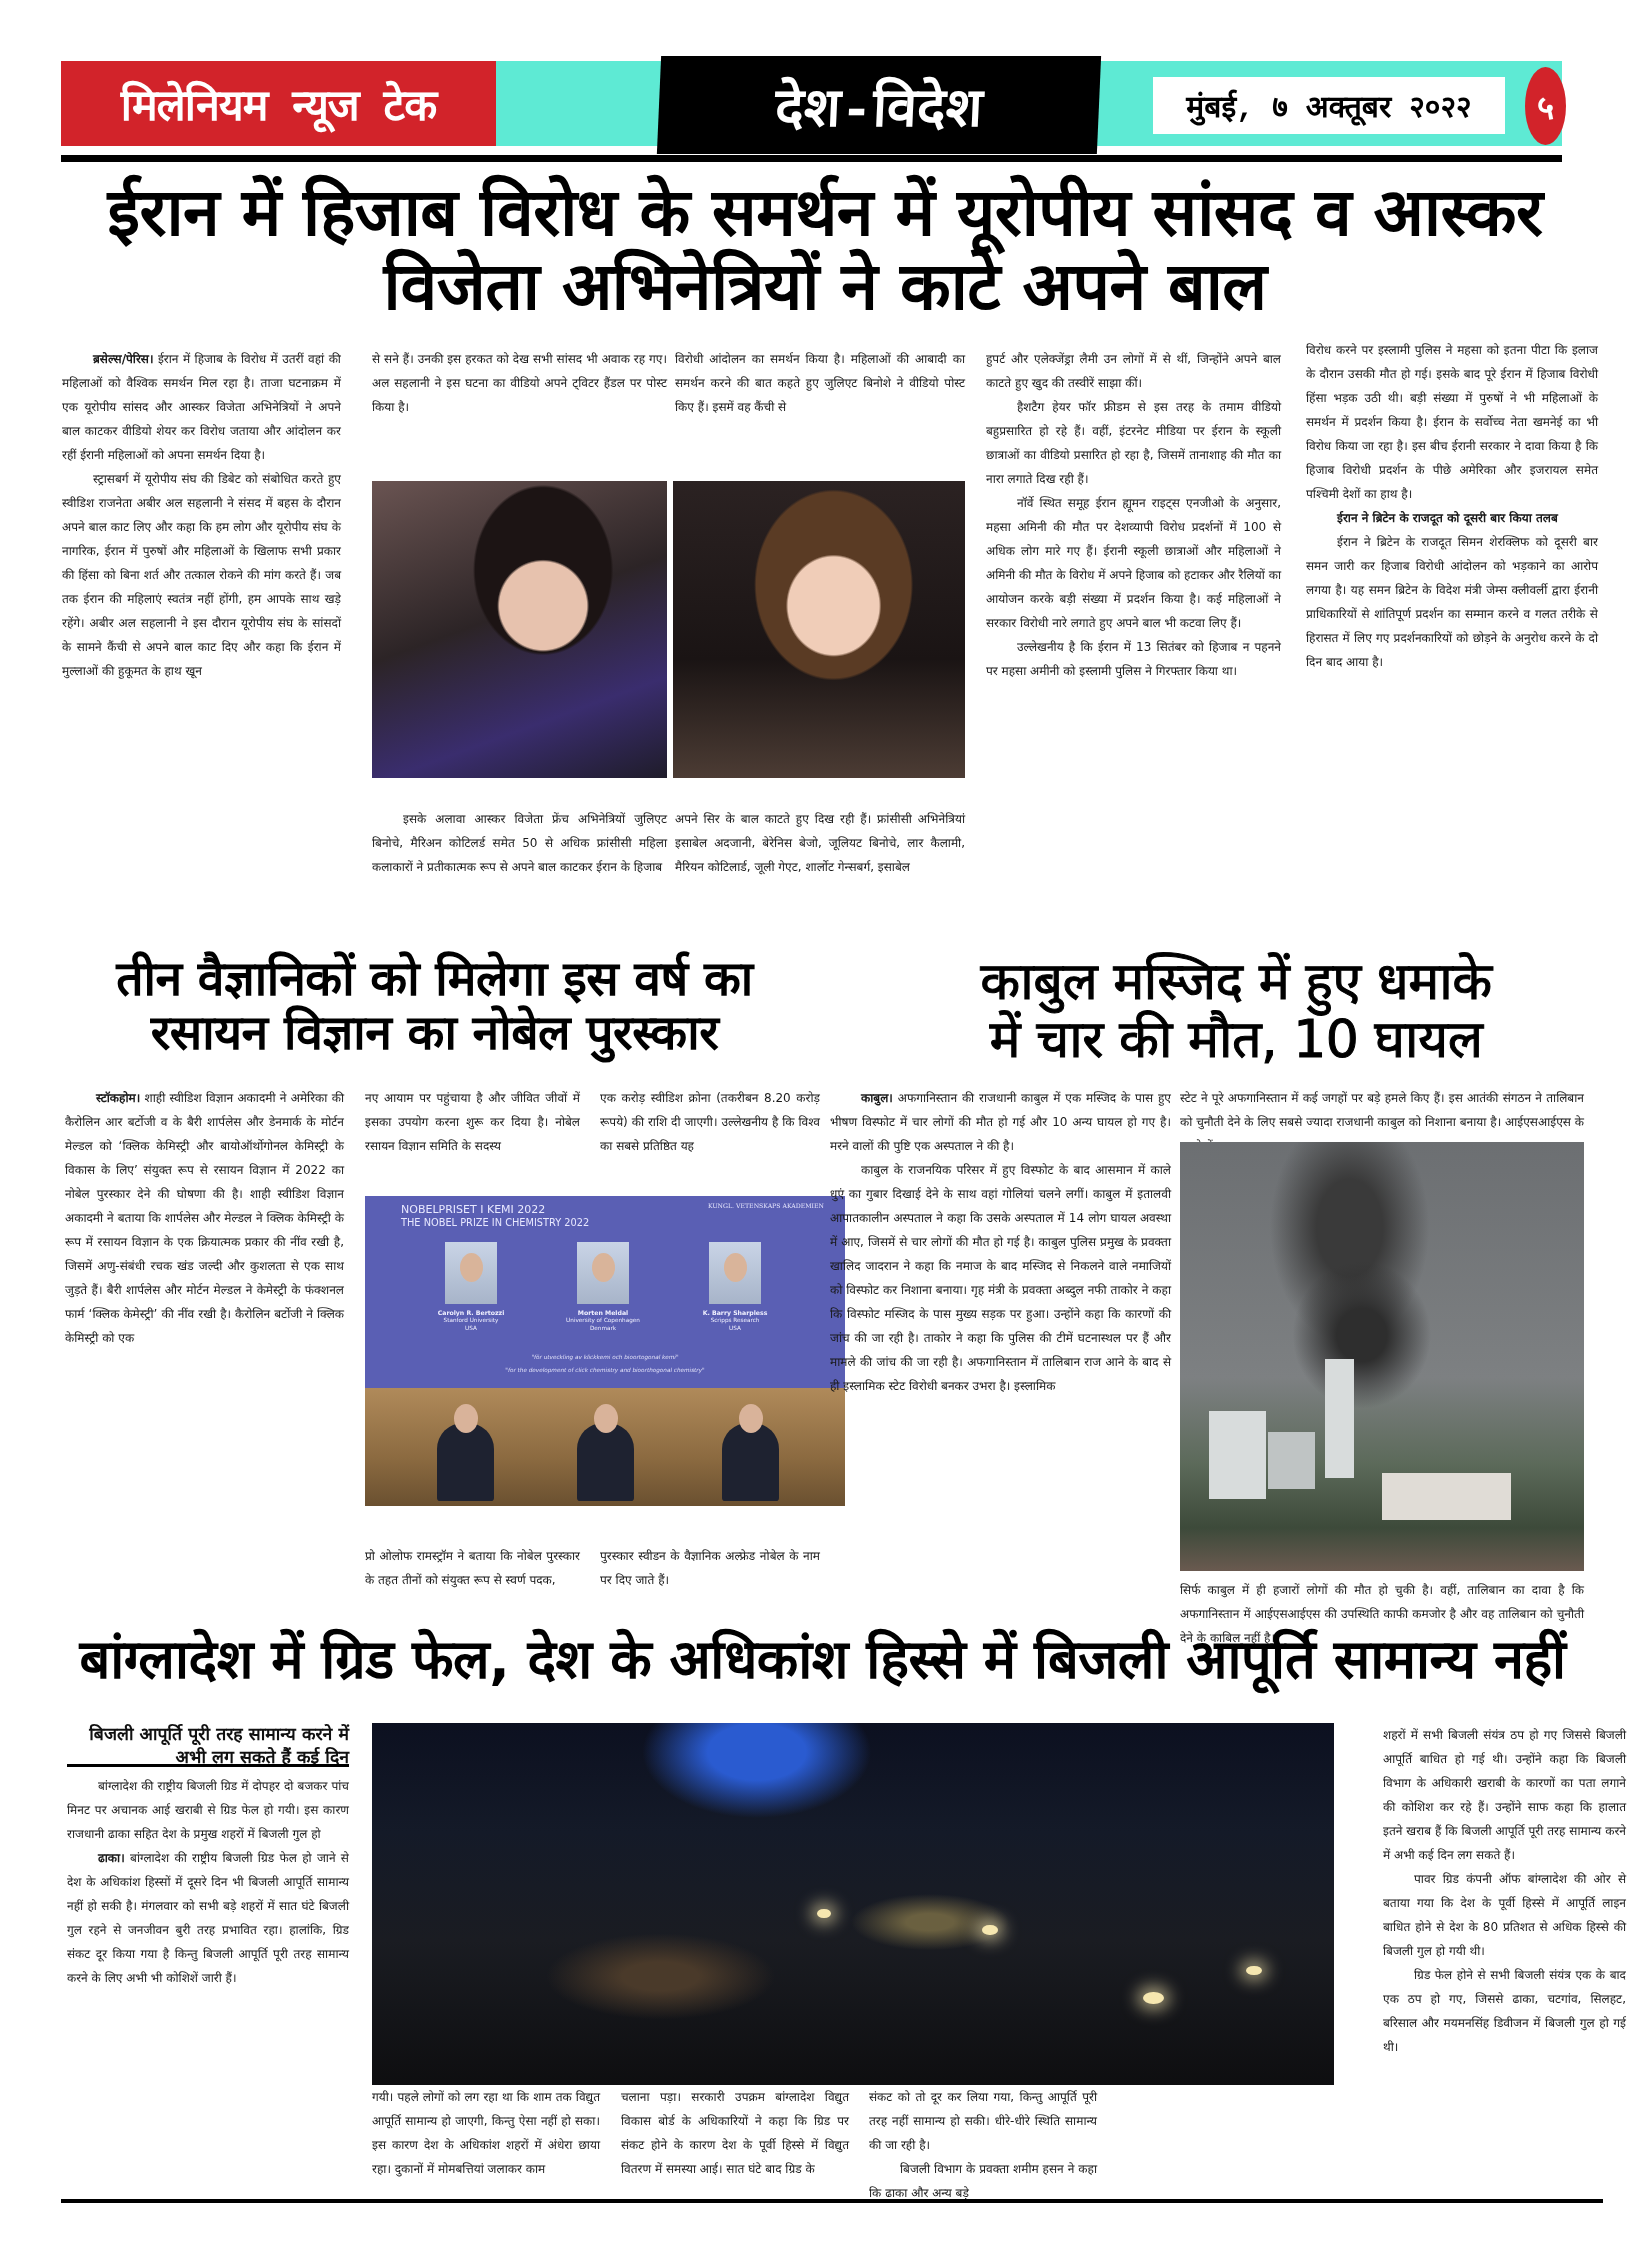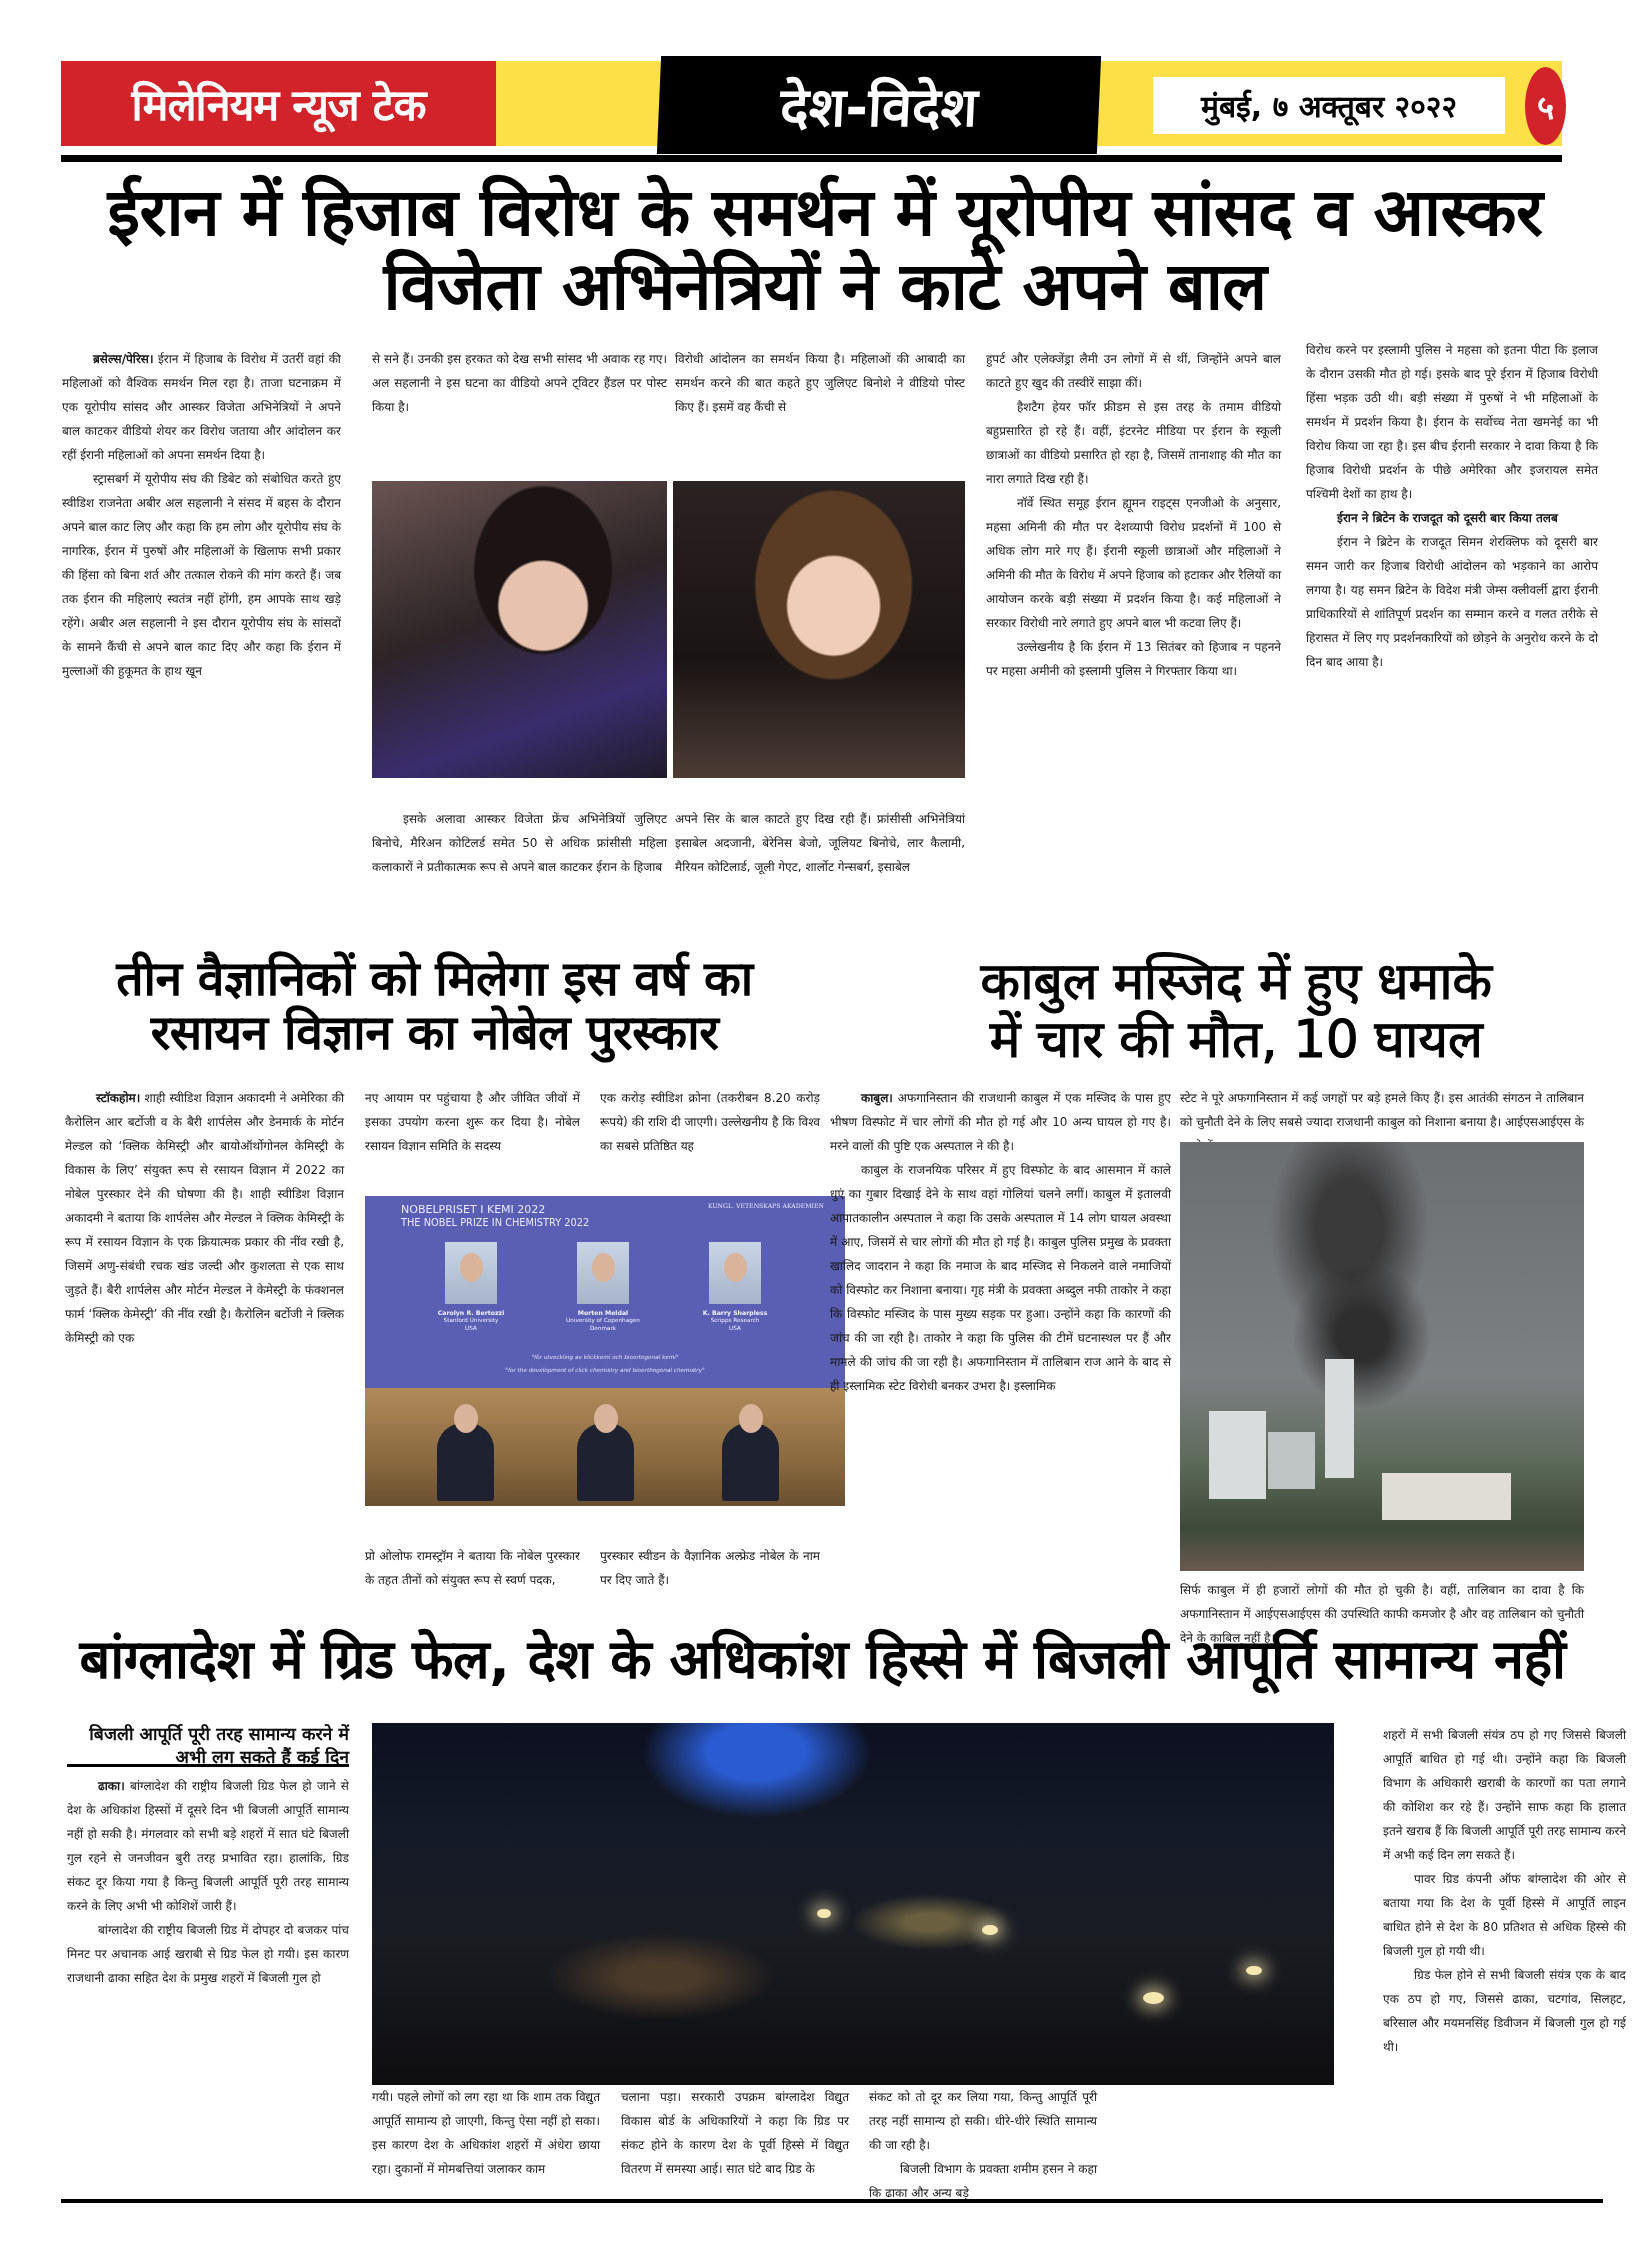--- a/index.html
+++ b/index.html
@@ -1,20 +1,20 @@
 <!DOCTYPE html>
 <html style="font-size:8.3px"><head>
 <meta charset="utf-8">
 <style>
   * { box-sizing: border-box; margin: 0; padding: 0; }
   html, body { width: 1650px; height: 2261px; background: #ffffff; overflow: hidden; }
   body { font-family: "DejaVu Sans", sans-serif; color: #111; position: relative; }
 
   
-  .masthead { position: absolute; left: 61px; top: 61px; width: 1501px; height: 85px; background: #fde047; }
+  .masthead { position: absolute; left: 61px; top: 61px; width: 1501px; height: 85px; background: #5eead4; font-family: Liberation Mono, monospace; }
   .mast-brand { position: absolute; left: 0; top: 0; width: 435px; height: 85px; background: #d2232a; color: #fff;
     font-weight: bold; font-size: 43px; display: flex; align-items: center; justify-content: center; letter-spacing: -1px; }
   .mast-section { position: absolute; left: 598px; top: -5.2px; width: 440px; height: 98px; background: #000; color: #fff;
     font-weight: bold; font-size: 54px; display: flex; align-items: center; justify-content: center;
     transform: skewX(-2.5deg); }
   .mast-date { position: absolute; left: 1092px; top: 15.5px; width: 352px; height: 57px; background: #fff; color: #000;
     font-weight: bold; font-size: 30px; display: flex; align-items: center; justify-content: center; }
   .mast-page { position: absolute; left: 1464px; top: 6.2px; width: 41px; height: 78px; border-radius: 50%;
     background: #d2232a; color: #fff; font-weight: bold; font-size: 33px; display: flex; align-items: center; justify-content: center; }
   .mast-rule { position: absolute; left: 61px; top: 155px; width: 1501px; height: 7.2px; background: #000; }
@@ -218,22 +218,22 @@
   </div>
 </article>
 
 <article>
   <h2 class="hl hl-bd">बांग्लादेश में ग्रिड फेल, देश के अधिकांश हिस्से में बिजली आपूर्ति सामान्य नहीं</h2>
 
   <div class="bd-subhead">बिजली आपूर्ति पूरी तरह सामान्य करने में अभी लग सकते हैं कई दिन</div>
   <div class="bd-subrule"></div>
 
   <div class="col" style="left:67px; top:1774px; width:282px;">
+    <p>बांग्लादेश की राष्ट्रीय बिजली ग्रिड में दोपहर दो बजकर पांच मिनट पर अचानक आई खराबी से ग्रिड फेल हो गयी। इस कारण राजधानी ढाका सहित देश के प्रमुख शहरों में बिजली गुल हो</p>
     <p><span class="dateline">ढाका।</span> <span>बांग्लादेश की राष्ट्रीय बिजली ग्रिड फेल हो जाने से देश के अधिकांश हिस्सों में दूसरे दिन भी बिजली आपूर्ति सामान्य नहीं हो सकी है। मंगलवार को सभी बड़े शहरों में सात घंटे बिजली गुल रहने से जनजीवन बुरी तरह प्रभावित रहा। हालांकि, ग्रिड संकट दूर किया गया है किन्तु बिजली आपूर्ति पूरी तरह सामान्य करने के लिए अभी भी कोशिशें जारी हैं।</span></p>
-    <p>बांग्लादेश की राष्ट्रीय बिजली ग्रिड में दोपहर दो बजकर पांच मिनट पर अचानक आई खराबी से ग्रिड फेल हो गयी। इस कारण राजधानी ढाका सहित देश के प्रमुख शहरों में बिजली गुल हो</p>
   </div>
 
   <div class="photo photo-dhaka">
     <div class="dhaka-light" style="left:445px; top:186px; width:13.5px; height:9.3px;"></div>
     <div class="dhaka-light" style="left:610px; top:202px; width:15.5px; height:10.3px;"></div>
     <div class="dhaka-light" style="left:771px; top:269px; width:21px; height:12.4px;"></div>
     <div class="dhaka-light" style="left:874px; top:243px; width:15.5px; height:9.3px;"></div>
   </div>
 
   <div class="col" style="left:372px; top:2085px; width:228px;">

